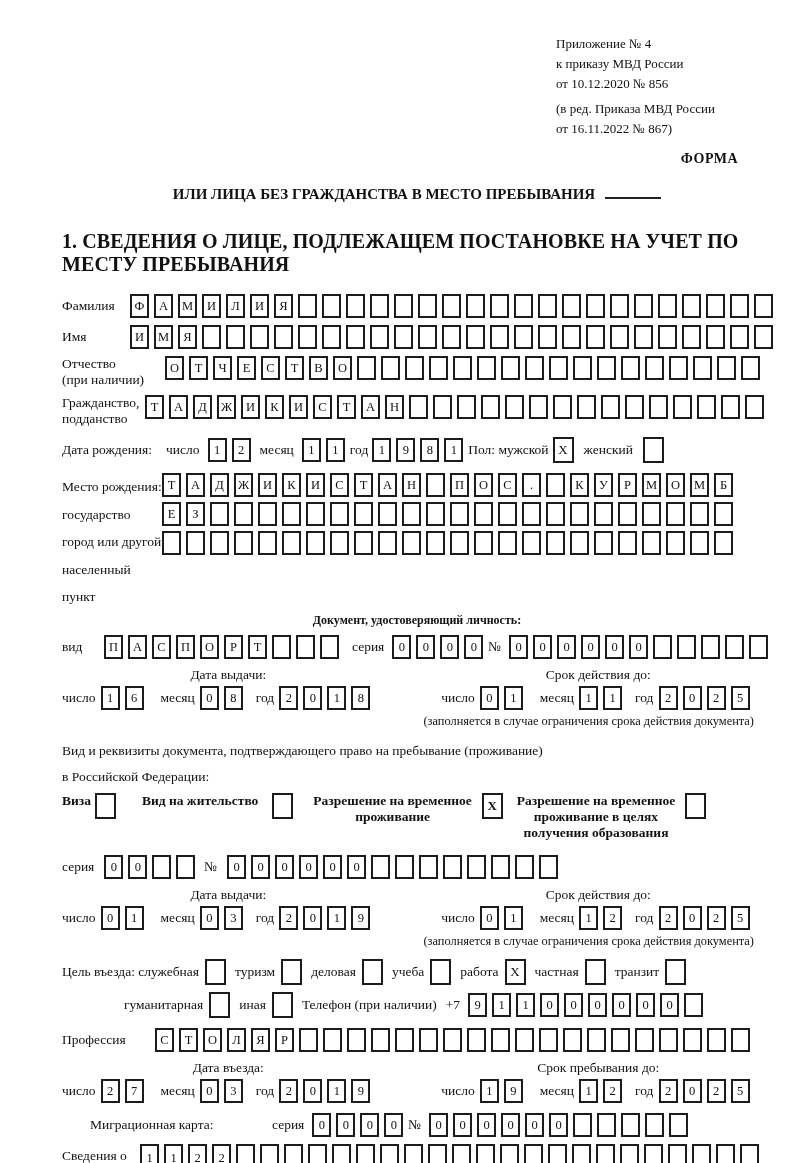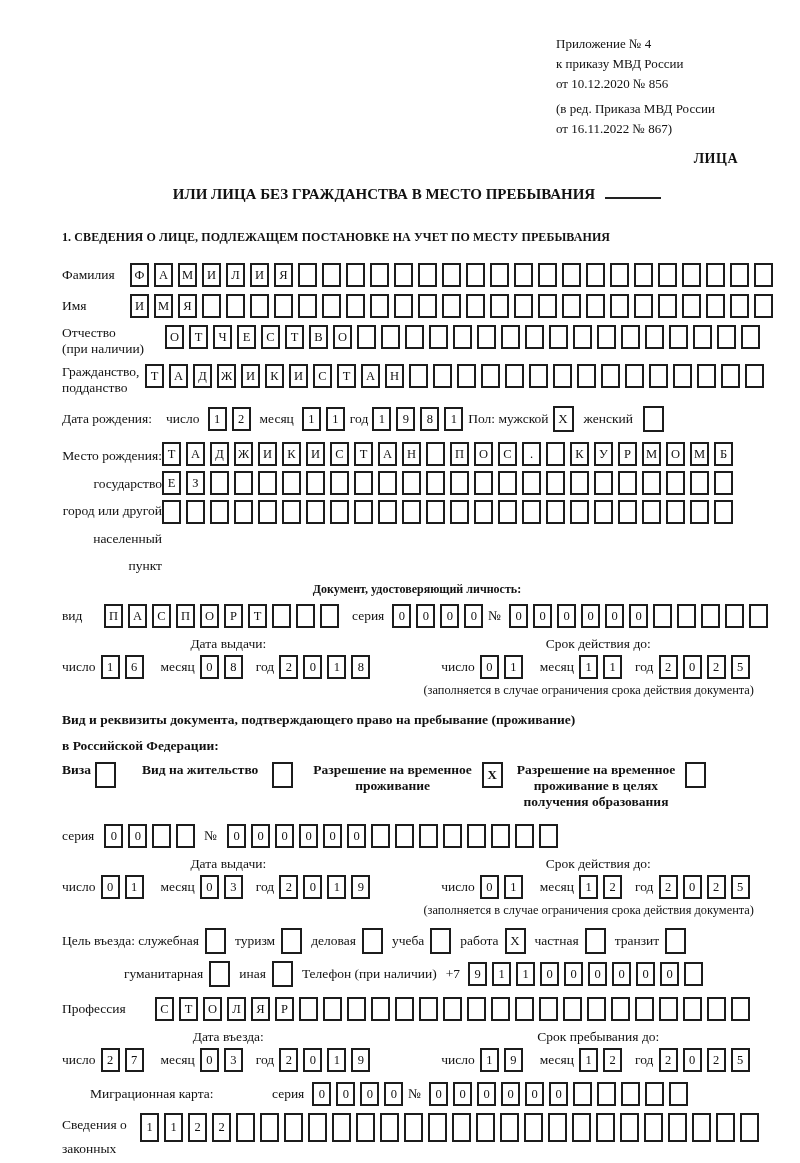--- a/index.html
+++ b/index.html
@@ -8,38 +8,38 @@
   .page{box-sizing:border-box;width:800px;height:1163px;padding:34px 28px 0 62px;position:relative;}
 
   
   .hdr{margin-left:494px;font-size:13px;line-height:20px;}
   .hdr .sub{margin-top:5px;}
   .forma{margin-top:12px;text-align:right;padding-right:34px;font-weight:bold;font-size:14px;letter-spacing:.5px;}
 
   
   .title{margin-top:16px;text-align:center;font-weight:bold;font-size:15px;line-height:23px;}
   .title-underline{display:inline-block;width:56px;border-bottom:2.2px solid #222;height:14px;margin-left:10px;}
-  .sect{margin-top:24px;font-weight:bold;font-size:12px;letter-spacing:.1px;}
+  .sect{margin-top:24px;font-weight:bold;font-size:20px;letter-spacing:.1px;}
 
   
   .row{display:flex;align-items:center;margin-top:7px;}
   .row-top{align-items:flex-start;}
   .lbl{flex:none;}
   .preline{white-space:pre-line;}
   .cellrow{display:flex;flex-wrap:nowrap;align-items:center;}
   .cell{flex:none;display:inline-block;box-sizing:content-box;width:15px;height:20px;border:2px solid #1c1c1c;
         margin-right:5px;text-align:center;font-size:12.5px;line-height:20px;background:#fff;}
   .tall .cell{height:25px;line-height:25px;}
   .cbox{flex:none;display:inline-block;box-sizing:content-box;width:17px;height:22px;border:2px solid #1c1c1c;
         text-align:center;line-height:22px;font-size:13px;background:#fff;}
 
   .w-surname{width:68px;}
   .w-patr{width:103px;}
   .w-cit{width:83px;}
-  .w-bp{width:100px;line-height:27.5px;text-align:right;}
+  .w-bp{width:100px;line-height:27.5px;}
   .w-vid{width:42px;}
   .w-prof{width:93px;}
   .w-mig{width:182px;margin-left:28px;}
   .w-reps{width:78px;line-height:24.5px;}
 
   .mt10{margin-top:10px;} .mt14{margin-top:14px;} .mt18{margin-top:18px;justify-content:space-between;}
 
   .bp-rows .cellrow{margin-bottom:5px;}
   .doc-head{text-align:center;font-weight:bold;font-size:12px;margin-top:2px;}
 
@@ -49,21 +49,21 @@
   .dh-right{width:350px;text-align:center;margin-left:30px;}
   .dline{display:flex;align-items:center;margin-top:3px;}
   .dgroup{display:flex;align-items:center;}
   .dgroup-right{margin-left:66px;}
   .glbl{margin-right:5px;}
   .glbl-m{margin-left:12px;margin-right:5px;}
   .glbl-y{margin-left:8px;margin-right:5px;}
   .dnote{text-align:right;padding-right:18px;font-size:12.4px;margin-top:4px;}
 
   
-  .para{margin-top:9px;line-height:26px;font-weight:bold;}
+  .para{margin-top:9px;line-height:26px;}
   .permits{display:flex;align-items:flex-start;margin-top:3px;font-weight:bold;}
   .permit-item{display:flex;align-items:flex-start;}
   .permit-text{text-align:center;white-space:pre-line;line-height:16px;}
   .gap4{margin-left:4px;} .gap8{margin-left:8px;} .gap10{margin-left:10px;}
   .gap14{margin-left:14px;} .gap20{margin-left:20px;} .gap26{margin-left:26px;}
 
   .purpose .cbox{margin-left:6px;}
   .purpose .lbl{margin-left:9px;}
   .purpose .lbl:first-child{margin-left:0;}
   .purpose2{margin-left:62px;}
@@ -74,21 +74,21 @@
 
 <div class="page">
 
   <div class="hdr">
     <div>Приложение № 4</div>
     <div>к приказу МВД России</div>
     <div>от 10.12.2020 № 856</div>
     <div class="sub">(в ред. Приказа МВД России</div>
     <div>от 16.11.2022 № 867)</div>
   </div>
-  <div class="forma">ЛИЦА</div>
+  <div class="forma">ФОРМА</div>
 
   <div class="title">
     <div>
       <span>ИЛИ ЛИЦА БЕЗ ГРАЖДАНСТВА В МЕСТО ПРЕБЫВАНИЯ</span><span class="title-underline"></span>
     </div>
   </div>
 
   <div class="sect">1. СВЕДЕНИЯ О ЛИЦЕ, ПОДЛЕЖАЩЕМ ПОСТАНОВКЕ НА УЧЕТ ПО МЕСТУ ПРЕБЫВАНИЯ</div>
 
   <div class="row mt18">

